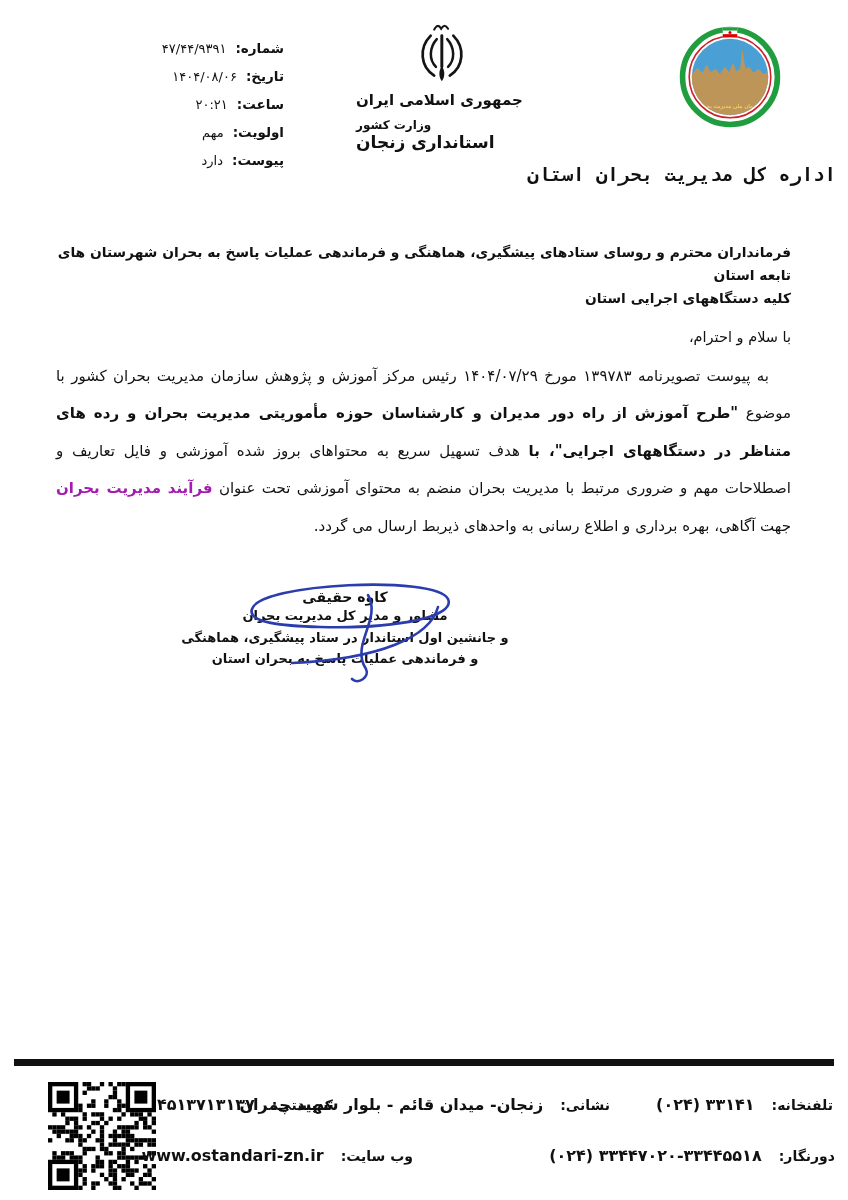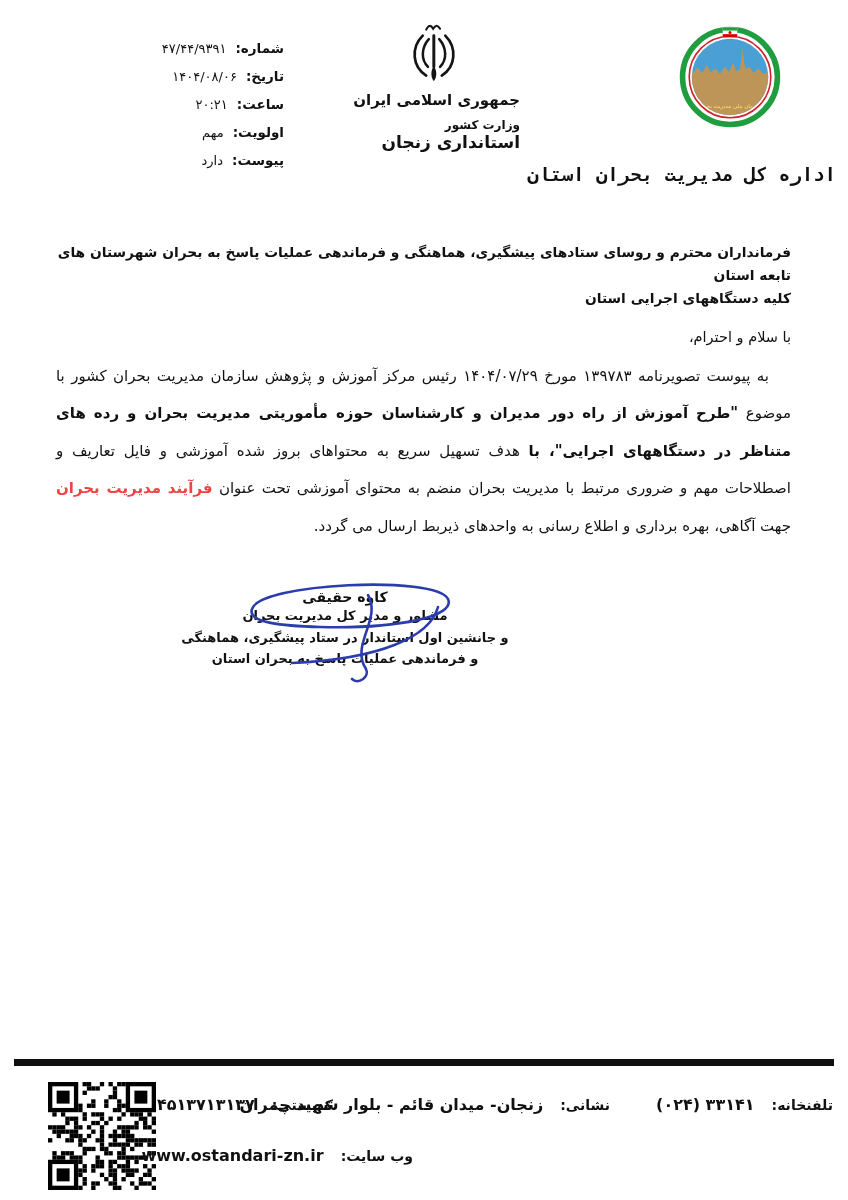--- a/index.html
+++ b/index.html
@@ -8,37 +8,37 @@
   .page {
     position:relative; width:848px; height:1200px; margin:0 auto;
     background:#ffffff; overflow:hidden; direction:rtl; color:#111;
   }
   
   .meta { position:absolute; top:40px; left:62px; width:222px; direction:rtl; }
   .meta-row { display:flex; align-items:baseline; height:28px; }
   .meta-label { font-weight:700; font-size:13.5px; white-space:nowrap; }
   .meta-value { font-size:13px; margin-right:9px; white-space:nowrap; }
   
-  .center-head { position:absolute; top:20px; left:348px; width:172px; text-align:right; }
+  .center-head { position:absolute; top:20px; left:356px; width:172px; text-align:left; }
   .center-head svg { display:block; margin:0 auto; }
   .ch1 { font-size:15px; font-weight:700; margin-top:5px; white-space:nowrap; }
   .ch2 { font-size:12px; font-weight:700; margin-top:9px; white-space:nowrap; }
   .ch3 { font-size:17px; font-weight:700; white-space:nowrap; }
   
   .right-head { position:absolute; top:26px; left:624px; width:212px; text-align:center; }
   .logo { width:102px; height:102px; margin:0 auto; }
   .logo-title { font-size:19px; font-weight:700; margin-top:35px; white-space:nowrap;font-family:Liberation Mono, monospace; }
   
   .addr { position:absolute; top:241px; right:57px; left:56px; font-weight:700;
           font-size:13.8px; line-height:23px; text-align:right; }
   .salut { position:absolute; top:329px; right:57px; font-size:14.5px; }
   .par { position:absolute; top:358px; right:57px; left:56px; font-size:15px;
          line-height:37.4px; text-align:justify; text-indent:22px; }
   .par b { font-weight:700; }
-  .par .red { color:#ef4444; font-weight:700; }
+  .par .red { color:#a21caf; font-weight:700; }
   
   .sig { position:absolute; top:589px; left:172px; width:346px; text-align:center;
          font-weight:700; }
   .sig-name { font-size:14px; }
   .sig-line { font-size:13px; line-height:21.5px; }
   .sig-scribble { position:absolute; top:-22px; left:28px; pointer-events:none; }
   
   .rule { position:absolute; top:1059px; left:14px; right:14px; height:7px; background:#101010; }
   .qr { position:absolute; top:1082px; left:48px; width:108px; height:108px; }
   .f-item { position:absolute; white-space:nowrap; direction:rtl; }
@@ -368,18 +368,22 @@
     <span class="f-val">۳۳۱۴۱ (۰۲۴)</span>
   </div>
   <div class="f-item f-addr">
     <span class="f-label">نشانی:</span>
     <span class="f-val">زنجان- میدان قائم - بلوار شهید چمران</span>
   </div>
   <div class="f-item f-postal">
     <span class="f-label">کدپستی:</span>
     <span class="f-val">۴۵۱۳۷۱۳۱۳۷</span>
   </div>
+  <div class="f-item f-fax">
+    <span class="f-label">دورنگار:</span>
+    <span class="f-val">۳۳۴۴۵۵۱۸-۳۳۴۴۷۰۲۰ (۰۲۴)</span>
+  </div>
   <div class="f-item f-web">
     <span class="f-label">وب سایت:</span>
     <span class="f-val">www.ostandari-zn.ir</span>
   </div>
 
 </div>
 
 </body></html>

